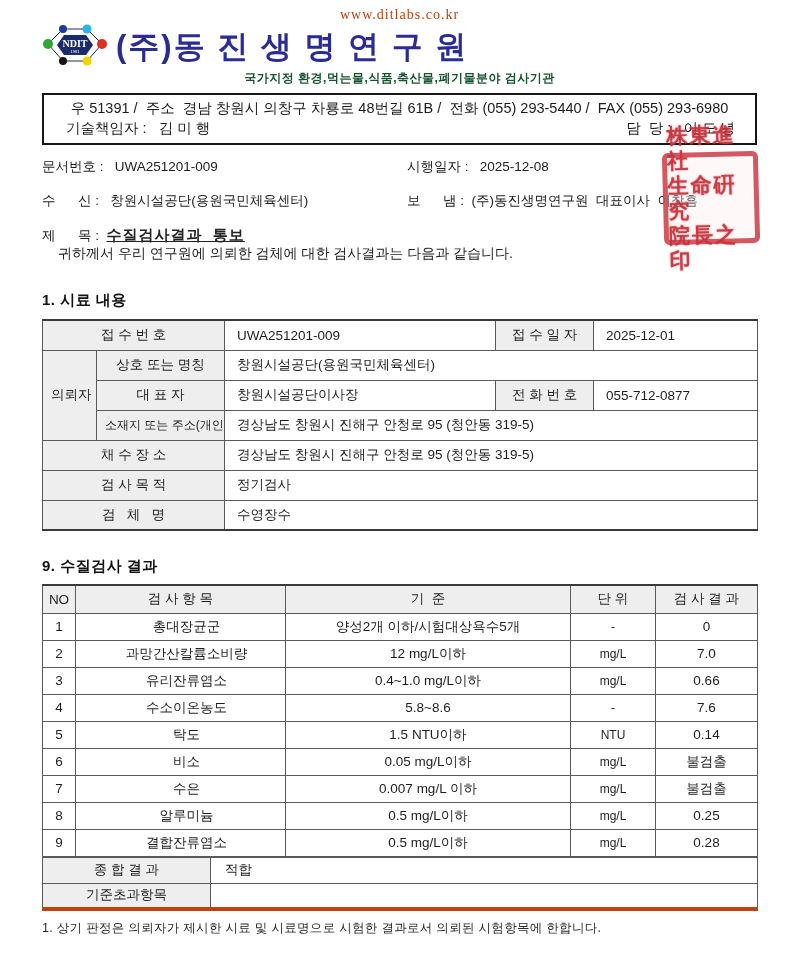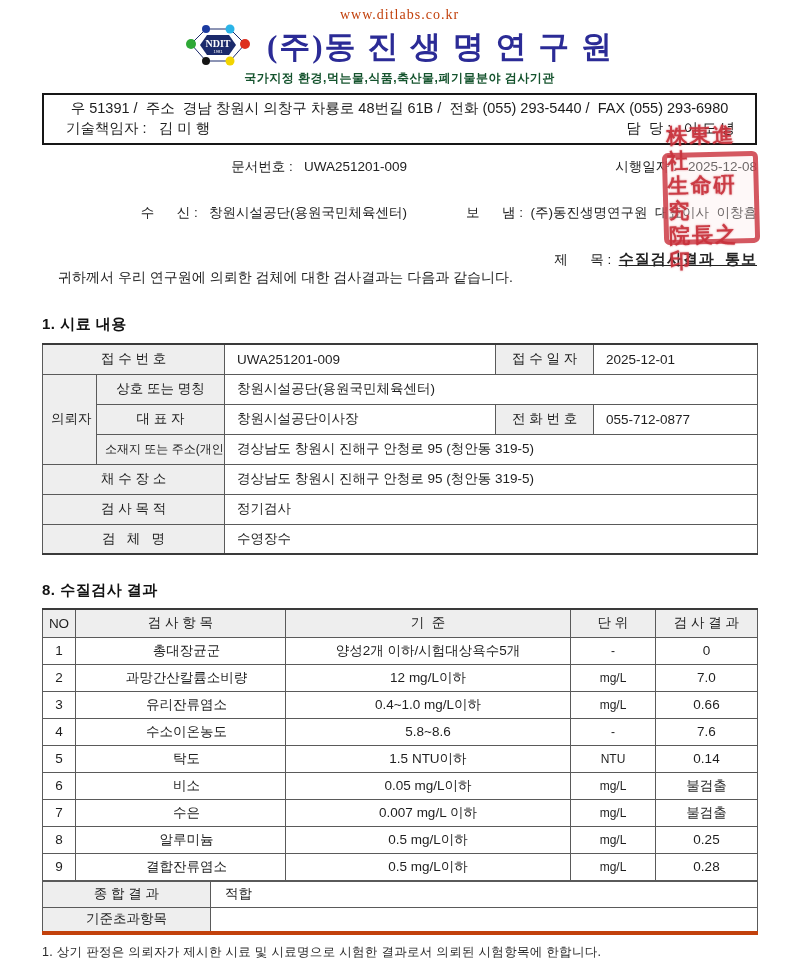--- a/index.html
+++ b/index.html
@@ -9,40 +9,40 @@
     position:relative; width:799px; height:959px; margin:0 auto;
     background:#fff; outline:1px solid #d8d8d8; overflow:hidden;
     padding:0 42px;
   }
 
   
   .website {
     text-align:center; padding-top:7px; font-family:"Liberation Serif","DejaVu Serif",serif;
     font-size:14px; color:#c2410c; letter-spacing:1px;
   }
-  .brandrow { display:flex; justify-content:center; align-items:center; gap:16px; margin-top:2px; height:44px; }
+  .brandrow { display:flex; justify-content:flex-start; align-items:center; gap:8px; margin-top:2px; height:44px; }
   .company-title {
-    font-family:Liberation Serif, serif; font-weight:bold;
+    font-family:Liberation Sans, sans-serif; font-weight:bold;
     font-size:31px; color:#2b2b96; letter-spacing:2px; white-space:pre;
   }
   .subtitle {
     text-align:center; font-size:12px; font-weight:bold; color:#14532d; letter-spacing:0.5px; margin-top:1px;
   }
 
   
   .contact-box {
     margin-top:6px; border:2px solid #161616; padding:4px 10px 5px 10px;
     font-family:Liberation Sans, sans-serif; font-size:14.5px; color:#1c1c1c;
   }
   .contact-line1 { text-align:center; white-space:pre; }
   .contact-line2 { display:flex; justify-content:space-between; padding:1px 10px 0 12px; white-space:pre; }
 
   
   .docinfo { position:relative; margin-top:13px; font-size:13.5px; }
-  .docgrid { display:grid; grid-template-columns:365px 1fr; row-gap:28px;text-align:right; }
+  .docgrid { display:grid; grid-template-columns:365px 1fr; row-gap:16px; }
   .fld { white-space:pre; }
   .fld .lbl { color:#1c1c1c; white-space:pre; }
   .subject-val { font-weight:bold; font-size:15px; text-decoration:underline; letter-spacing:1px; }
   .greeting { font-size:14px; padding-left:16px; }
 
   
   .seal {
     position:absolute; left:621px; top:-6px; width:96px; height:92px;
     border:5px solid rgba(205,60,70,0.85); border-radius:6px;
     transform:rotate(-1.5deg);
@@ -173,21 +173,21 @@
       <td class="gray" colspan="2">검 사 목 적</td>
       <td class="val" colspan="3">정기검사</td>
     </tr>
     <tr>
       <td class="gray" colspan="2">검   체   명</td>
       <td class="val" colspan="3">수영장수</td>
     </tr>
   </tbody>
     </table>
 
-  <div class="sec-title sec2-title">8. 수질검사 결과</div>
+  <div class="sec-title sec2-title">9. 수질검사 결과</div>
   <table class="t2">
     <colgroup>
         <col style="width:33px">
         <col style="width:210px">
         <col style="width:285px">
         <col style="width:85px">
         <col style="width:102px">
       </colgroup>
     <tbody>
         <tr>

